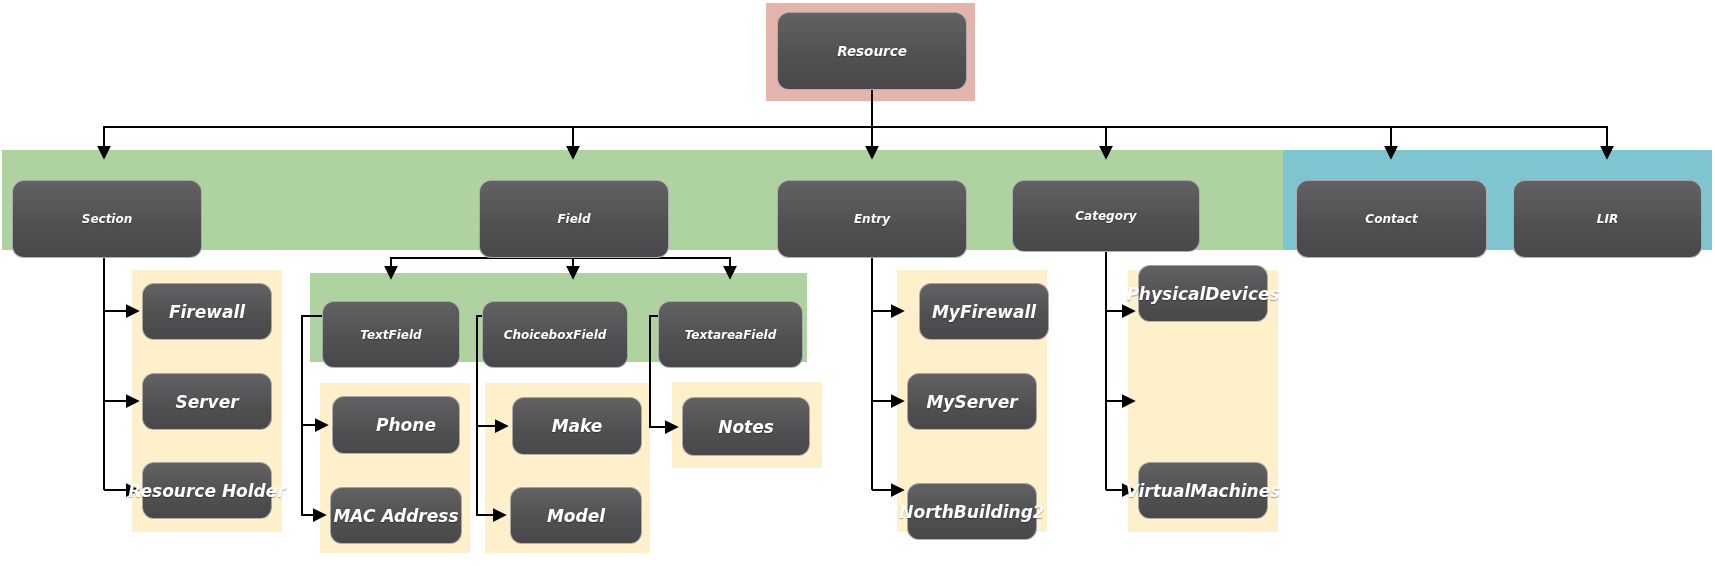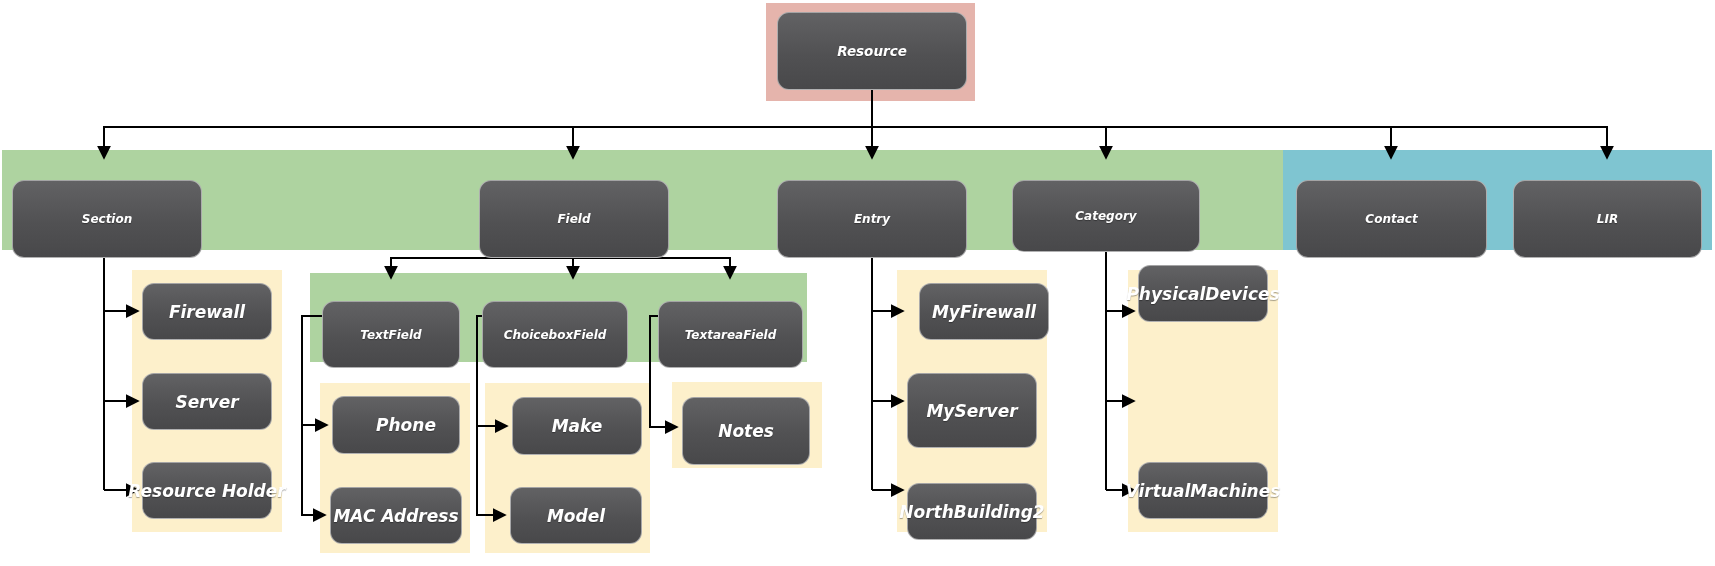--- a/index.html
+++ b/index.html
@@ -106,22 +106,22 @@
   <div class="node sm" style="left:142px; top:283px; width:130px; height:57px;">Firewall</div>
   <div class="node sm" style="left:142px; top:373px; width:130px; height:57px;">Server</div>
   <div class="node sm" style="left:142px; top:462px; width:130px; height:57px;">Resource Holder</div>
 
   <div class="node sm" style="left:332px; top:396px; width:128px; height:58px;padding-left:20px;">Phone</div>
   <div class="node sm" style="left:330px; top:487px; width:132px; height:57px;">MAC Address</div>
 
   <div class="node sm" style="left:512px; top:397px; width:130px; height:58px;">Make</div>
   <div class="node sm" style="left:510px; top:487px; width:132px; height:57px;">Model</div>
 
-  <div class="node sm" style="left:682px; top:397px; width:128px; height:68px;">Notes</div>
+  <div class="node sm" style="left:682px; top:397px; width:128px; height:59px;">Notes</div>
 
   <div class="node sm" style="left:907px; top:283px; width:130px; height:57px;margin-left:12px;">MyFirewall</div>
-  <div class="node sm" style="left:907px; top:373px; width:130px; height:75px;">MyServer</div>
+  <div class="node sm" style="left:907px; top:373px; width:130px; height:57px;">MyServer</div>
   <div class="node sm" style="left:907px; top:462px; width:130px; height:57px;margin-top:21px;">NorthBuilding2</div>
 
   <div class="node sm" style="left:1138px; top:265px; width:130px; height:57px;">PhysicalDevices</div>
   <div class="node sm" style="left:1138px; top:462px; width:130px; height:57px;">VirtualMachines</div>
 
 </div>
 
 </body></html>

